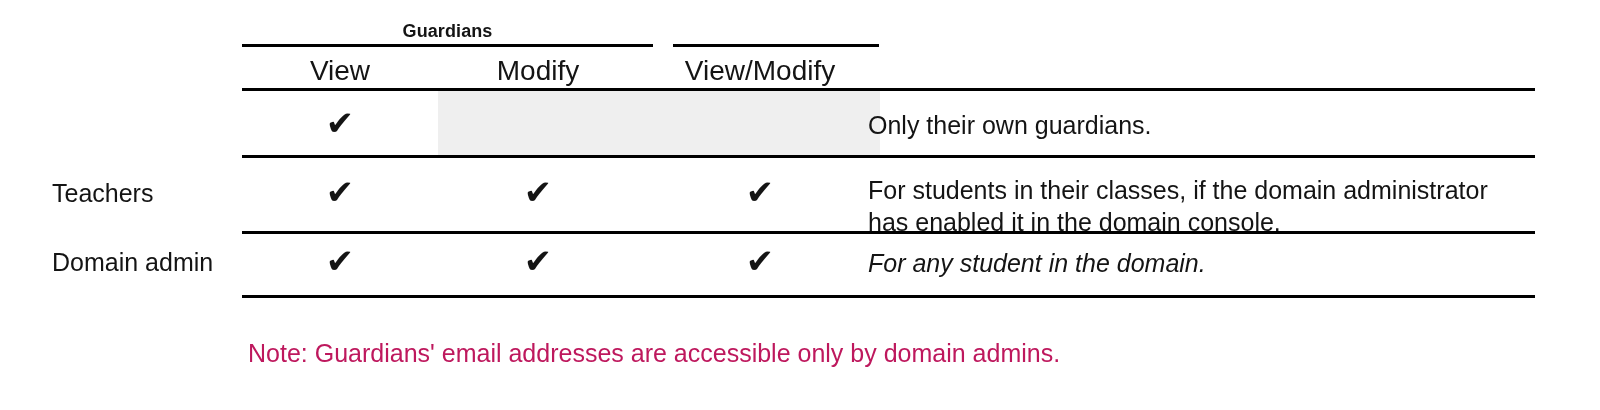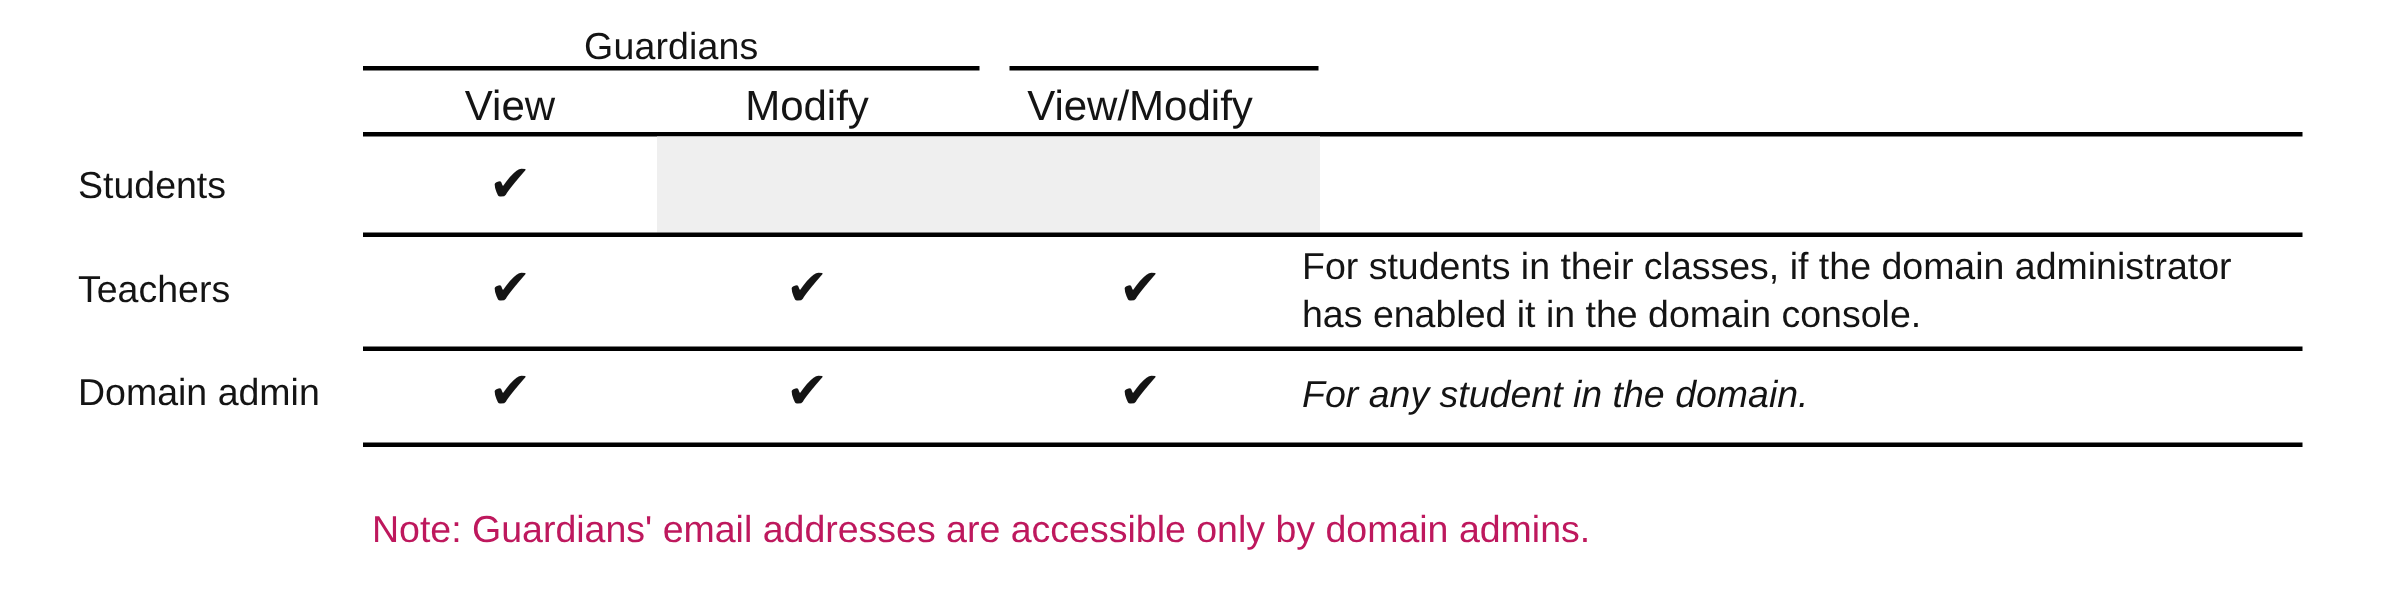--- a/index.html
+++ b/index.html
@@ -26,24 +26,25 @@
   .rule {
     position: absolute;
     height: 3px;
     background: #000000;
   }
 
   
   .group-label {
     position: absolute;
     text-align: center;
-    font-size: 25px;
+    font-size: 18px;
     line-height: 30px;
     letter-spacing: 0.1px;
     color: #141414;
+    font-weight: bold;
   }
   #group-guardians { left: 242px; top: 16px; width: 411px; }
   #group-invitations { left: 673px; top: 16px; width: 206px; }
 
   .group-rule-guardians { left: 242px; top: 44px; width: 411px; }
   .group-rule-invitations { left: 673px; top: 44px; width: 206px; }
 
   
   .sub-label {
     position: absolute;
@@ -109,21 +110,21 @@
   
   .desc {
     position: absolute;
     left: 868px;
     width: 655px;
     font-size: 25px;
     line-height: 32px;
     color: #141414;
   }
   #desc-0 { top: 109px; }
-  #desc-1 { top: 162px; }
+  #desc-1 { top: 174px; }
   #desc-2 { top: 247px; font-style: italic; }
 
   
   #note {
     position: absolute;
     left: 248px;
     top: 338px;
     font-size: 25px;
     line-height: 30px;
     color: #be185d;
@@ -141,22 +142,22 @@
   <div class="rule group-rule-invitations"></div>
 
   <div class="sub-label" id="sub-view">View</div>
   <div class="sub-label" id="sub-modify">Modify</div>
   <div class="sub-label" id="sub-viewmod">View/Modify</div>
 
   <div class="rule table-rule" id="rule-top"></div>
 
   <div class="grey-cell"></div>
 
-  <div class="row-label" id="row-label-0">Students</div>
   <div class="check col-view row-0">✔</div>
+  <div class="desc" id="desc-0">Only their own guardians.</div>
 
   <div class="rule table-rule" id="rule-r1"></div>
 
   <div class="row-label" id="row-label-1">Teachers</div>
   <div class="check col-view row-1">✔</div>
   <div class="check col-modify row-1">✔</div>
   <div class="check col-inv row-1">✔</div>
   <div class="desc" id="desc-1">For students in their classes, if the domain administrator has enabled it in the domain console.</div>
 
   <div class="rule table-rule" id="rule-r2"></div>

